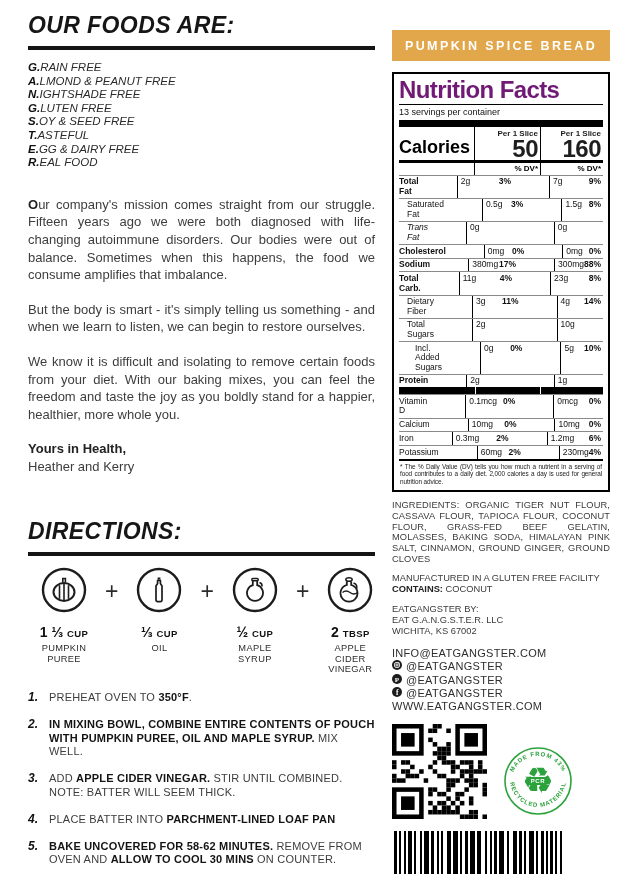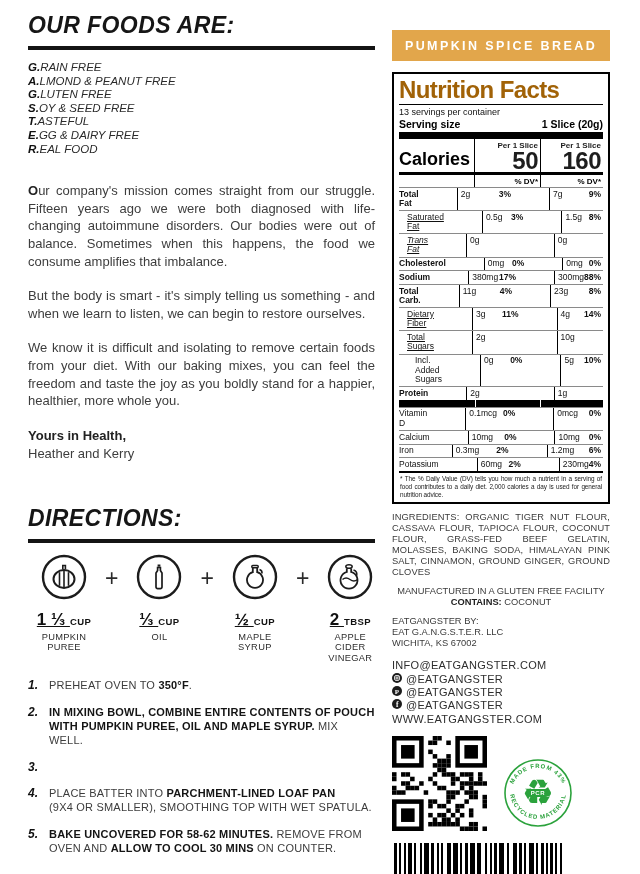--- a/index.html
+++ b/index.html
@@ -17,68 +17,68 @@
   .mission{margin-top:26px;}
   .mission p{margin:0 0 17px;font-size:13px;line-height:17.6px;text-align:justify;color:#3d3d3d;}
   .mission p b{font-weight:800;color:#222;}
   .signoff{font-weight:800;font-size:13px;line-height:18px;color:#222;margin-top:2px;}
   .signature{font-size:13px;line-height:18px;color:#3d3d3d;}
   .directions{margin-top:42px;}
   .ing-row{display:flex;align-items:flex-start;margin-top:1px;}
   .ing-item{display:flex;flex-direction:column;align-items:center;width:72px;flex:none;}
   .ing-item svg{width:46px;height:46px;}
   .qty{margin-top:6px;font-weight:800;color:#111;white-space:nowrap;}
-  .qty .amt{font-size:17px;text-decoration:underline;}
+  .qty .amt{font-size:14px;}
   .qty .unit{font-size:9.5px;letter-spacing:.4px;}
   .ing-name{font-size:9.3px;line-height:10.6px;text-align:center;margin-top:2px;letter-spacing:.3px;color:#2c2c2c;max-width:64px;}
   .plus{font-size:23px;font-weight:300;color:#2a2a2a;margin:11px 5px 0;flex:none;}
   .steps{margin-top:16px;}
   .step{display:flex;margin-bottom:13px;font-size:11px;line-height:13.8px;letter-spacing:.2px;color:#3c3c3c;}
   .step .num{font-weight:800;font-style:italic;font-size:12px;color:#111;width:21px;flex:none;}
   .step .txt b{font-weight:800;color:#141414;}
   
   .right-col{position:absolute;left:392px;top:30px;width:218px;}
   .banner{color:#fff;font-weight:700;font-size:12.5px;letter-spacing:2.4px;text-align:center;padding:9px 0 8px;}
   
   .nf{border:2px solid #000;margin-top:11px;padding:3px 5px 4px;box-sizing:border-box;}
-  .nf-title{font-size:24px;font-weight:800;letter-spacing:-.6px;line-height:25px;color:#a16207;}
+  .nf-title{font-size:24px;font-weight:800;letter-spacing:-.6px;line-height:25px;color:#701a75;}
   .nf-hr{height:1px;background:#000;margin:2px 0 2px;}
   .nf-serv{font-size:9px;line-height:10.5px;color:#111;}
   .nf-ss{display:flex;justify-content:space-between;font-weight:700;font-size:10.5px;line-height:12.5px;color:#000;}
   .bar7{height:7px;background:#000;margin:2px 0 0;}
   .nfrow{display:flex;align-items:stretch;font-size:8.5px;line-height:9.5px;color:#111;}
   .nfrow .lab{flex:1;padding:1.6px 2px 1.6px 0;}
   .nfrow .c1,.nfrow .c2{border-left:1px solid #000;display:flex;justify-content:space-between;padding:1.6px 2px 1.6px 3px;box-sizing:border-box;}
   .nfrow .c1{width:66px;}
   .nfrow .c2{width:63px;}
   .nfrow .dv{font-weight:800;}
   .nfrow.hair{border-top:1px solid #8a8a8a;gap:36px;}
   .lab.b{font-weight:800;}
-  .lab.i1{padding-left:8px;text-decoration:underline;}
+  .lab.i1{padding-left:8px;}
   .lab.i2{padding-left:16px;}
   .lab.it{font-style:italic;}
   .cal-row{display:flex;align-items:stretch;}
   .cal-row .cal-lab{flex:1;font-size:18px;font-weight:800;display:flex;align-items:flex-end;padding-bottom:2px;color:#000;}
   .cal-col{border-left:1px solid #000;display:flex;flex-direction:column;align-items:flex-end;justify-content:flex-start;padding:2px 2px 1px 3px;box-sizing:border-box;}
   .cal-col.c1{width:66px;} .cal-col.c2{width:63px;}
   .cal-col .per{font-size:8px;font-weight:800;}
   .cal-col .cnum{font-size:24px;font-weight:800;line-height:21px;letter-spacing:-.5px;}
   .bar3{height:3px;background:#000;margin:0;}
   .dv-row{display:flex;font-size:8px;font-weight:700;color:#000;}
   .dv-row .lab{flex:1;}
   .dv-row .c1,.dv-row .c2{border-left:1px solid #000;text-align:right;padding:1.5px 2px 1.5px 3px;box-sizing:border-box;}
   .dv-row .c1{width:66px;}.dv-row .c2{width:63px;}
   .bar7s{display:flex;gap:1px;background:#fff;}
   .bar7s div{height:7px;background:#000;}
   .bar7s .s1{flex:1;} .bar7s .s2{width:64px;} .bar7s .s3{width:62px;}
   .bar2{height:2px;background:#000;margin-top:0;}
   .nf-foot{font-size:6.4px;line-height:7.7px;text-align:justify;padding:2px 1px 0;color:#222;letter-spacing:-.1px;}
   
   .ingredients{margin-top:8px;font-size:9.3px;line-height:10.9px;text-align:justify;letter-spacing:.1px;color:#3a3a3a;}
-  .facility{margin-top:8px;font-size:9.3px;line-height:10.9px;color:#3a3a3a;text-align:center;}
+  .facility{margin-top:8px;font-size:9.3px;line-height:10.9px;color:#3a3a3a;}
   .contains b{font-weight:800;color:#222;}
   .distrib{margin-top:9px;font-size:9.3px;line-height:10.9px;color:#3a3a3a;}
   .contact{margin-top:10px;font-size:11px;line-height:13.4px;letter-spacing:.3px;color:#2e2e2e;}
   .social{display:flex;align-items:center;gap:4px;}
   .social svg{width:10px;height:10px;flex:none;}
   .qr-row{display:flex;margin-top:10px;}
   .qr-box svg{width:95px;height:95px;display:block;}
   .badge{margin-left:16px;margin-top:22px;}
   .badge svg{width:70px;height:70px;display:block;}
   .barcode{margin-top:12px;}
@@ -86,20 +86,21 @@
 </style>
 </head>
 <body>
 
 <div class="left-col">
   <div class="sec-heading">OUR FOODS ARE:</div>
   <div class="rule"></div>
   <ul class="foods-list" id="foods-list">
       <li><span class="init">G.</span><span>RAIN FREE</span></li>
       <li><span class="init">A.</span><span>LMOND &amp; PEANUT FREE</span></li>
+      <li><span class="init">N.</span><span>IGHTSHADE FREE</span></li>
       <li><span class="init">G.</span><span>LUTEN FREE</span></li>
       <li><span class="init">S.</span><span>OY &amp; SEED FREE</span></li>
       <li><span class="init">T.</span><span>ASTEFUL</span></li>
       <li><span class="init">E.</span><span>GG &amp; DAIRY FREE</span></li>
       <li><span class="init">R.</span><span>EAL FOOD</span></li>
     </ul>
 
   <div class="mission" id="mission">
       <p><b>O</b><span>ur company's mission comes straight from our struggle. Fifteen years ago we were both diagnosed with life-changing autoimmune disorders. Our bodies were out of balance. Sometimes when this happens, the food we consume amplifies that imbalance.</span></p>
       <p><span>But the body is smart - it's simply telling us something - and when we learn to listen, we can begin to restore ourselves.</span></p>
@@ -163,44 +164,41 @@
         <div class="step">
           <span class="num">1.</span>
           <span class="txt"><span>PREHEAT OVEN TO </span><b>350°F</b><span>.</span></span>
         </div>
         <div class="step">
           <span class="num">2.</span>
           <span class="txt"><b>IN MIXING BOWL, COMBINE ENTIRE CONTENTS OF POUCH</b><br><b>WITH PUMPKIN PUREE, OIL AND MAPLE SYRUP.</b><span>  MIX WELL.</span></span>
         </div>
         <div class="step">
           <span class="num">3.</span>
+          <span class="txt"><span>ADD </span><b>APPLE CIDER VINEGAR.</b><span>  STIR UNTIL COMBINED.</span><br><span>NOTE: BATTER WILL SEEM THICK.</span></span>
         </div>
         <div class="step">
           <span class="num">4.</span>
-          <span class="txt"><span>PLACE BATTER INTO </span><b>PARCHMENT-LINED LOAF PAN</b><br><span>(9X4 OR SMALLER), SMOOTHING TOP WITH WET SPATULA.</span></span>
+          <span class="txt"><span>PLACE BATTER INTO </span><b>PARCHMENT-LINED LOAF PAN</b><br></span>
         </div>
         <div class="step">
           <span class="num">5.</span>
           <span class="txt"><b>BAKE UNCOVERED FOR 58-62 MINUTES.</b><span> REMOVE FROM</span><br><span>OVEN AND </span><b>ALLOW TO COOL 30 MINS</b><span> ON COUNTER.</span></span>
         </div>
       </div>
   </div>
 </div>
 
 <div class="right-col">
   <div class="banner" id="banner" style="background: rgb(226, 166, 75);">PUMPKIN SPICE BREAD</div>
 
   <div class="nf">
     <div class="nf-title">Nutrition Facts</div>
     <div class="nf-hr"></div>
     <div class="nf-serv">13 servings per container</div>
-    <div class="nf-ss">
-      <span>Serving size</span>
-      <span>1 Slice (20g)</span>
-    </div>
     <div class="bar7"></div>
 
     <div class="cal-row">
       <div class="cal-lab">Calories</div>
       <div class="cal-col c1">
         <span class="per">Per 1 Slice</span>
         <span class="cnum">50</span>
       </div>
       <div class="cal-col c2">
         <span class="per">Per 1 Slice</span>

